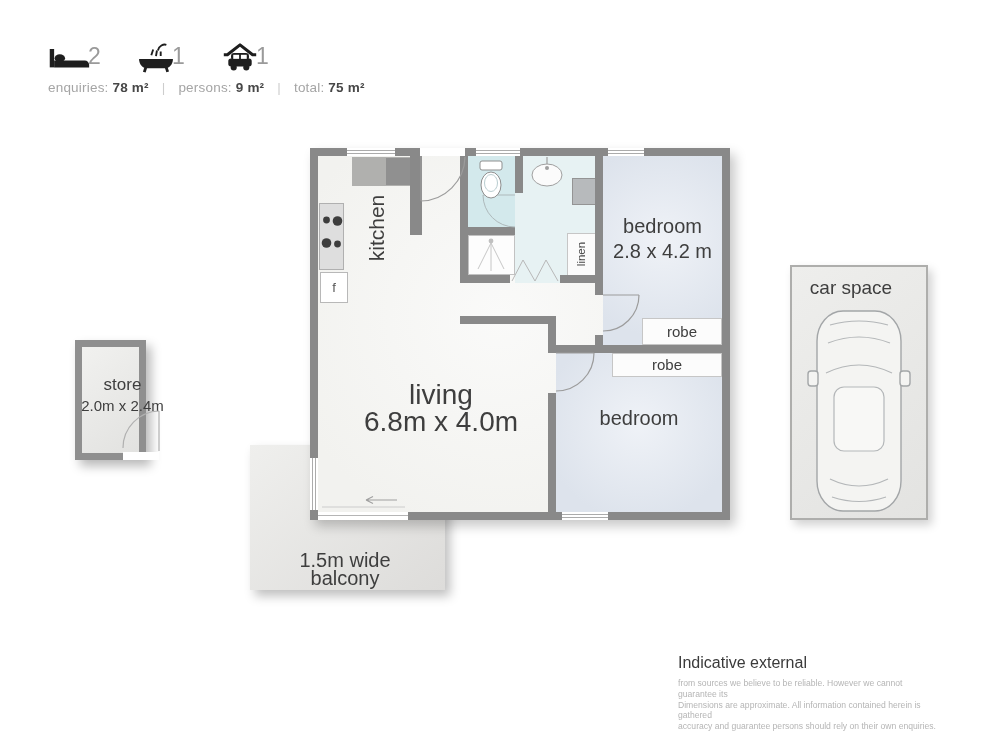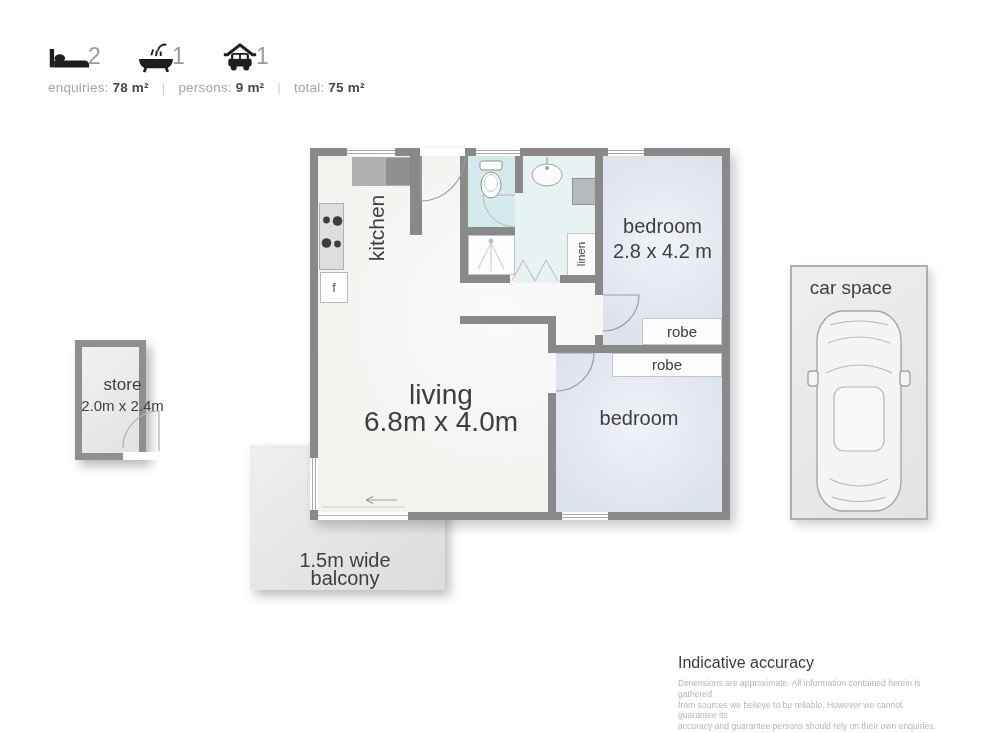--- a/index.html
+++ b/index.html
@@ -244,20 +244,20 @@
       <span class="dim">bedroom</span>
     </div>
     <div class="room-lbl l-living">
       <span class="dim">living</span>
       <span class="dim">6.8m x 4.0m</span>
     </div>
     <div class="room-lbl l-robe1">robe</div>
     <div class="room-lbl l-robe2">robe</div>
   </div>
 
-  <div class="f-title">Indicative accuracy</div>
+  <div class="f-title">Indicative external</div>
   <div class="f-disc">
+    <span class="dim">from sources we believe to be reliable.  However we cannot guarantee its</span>
     <span class="dim">Dimensions are approximate.  All information contained herein is gathered</span>
-    <span class="dim">from sources we believe to be reliable.  However we cannot guarantee its</span>
     <span class="dim">accuracy and guarantee persons should rely on their own enquiries.</span>
   </div>
 
 </div>
 
 </body></html>

